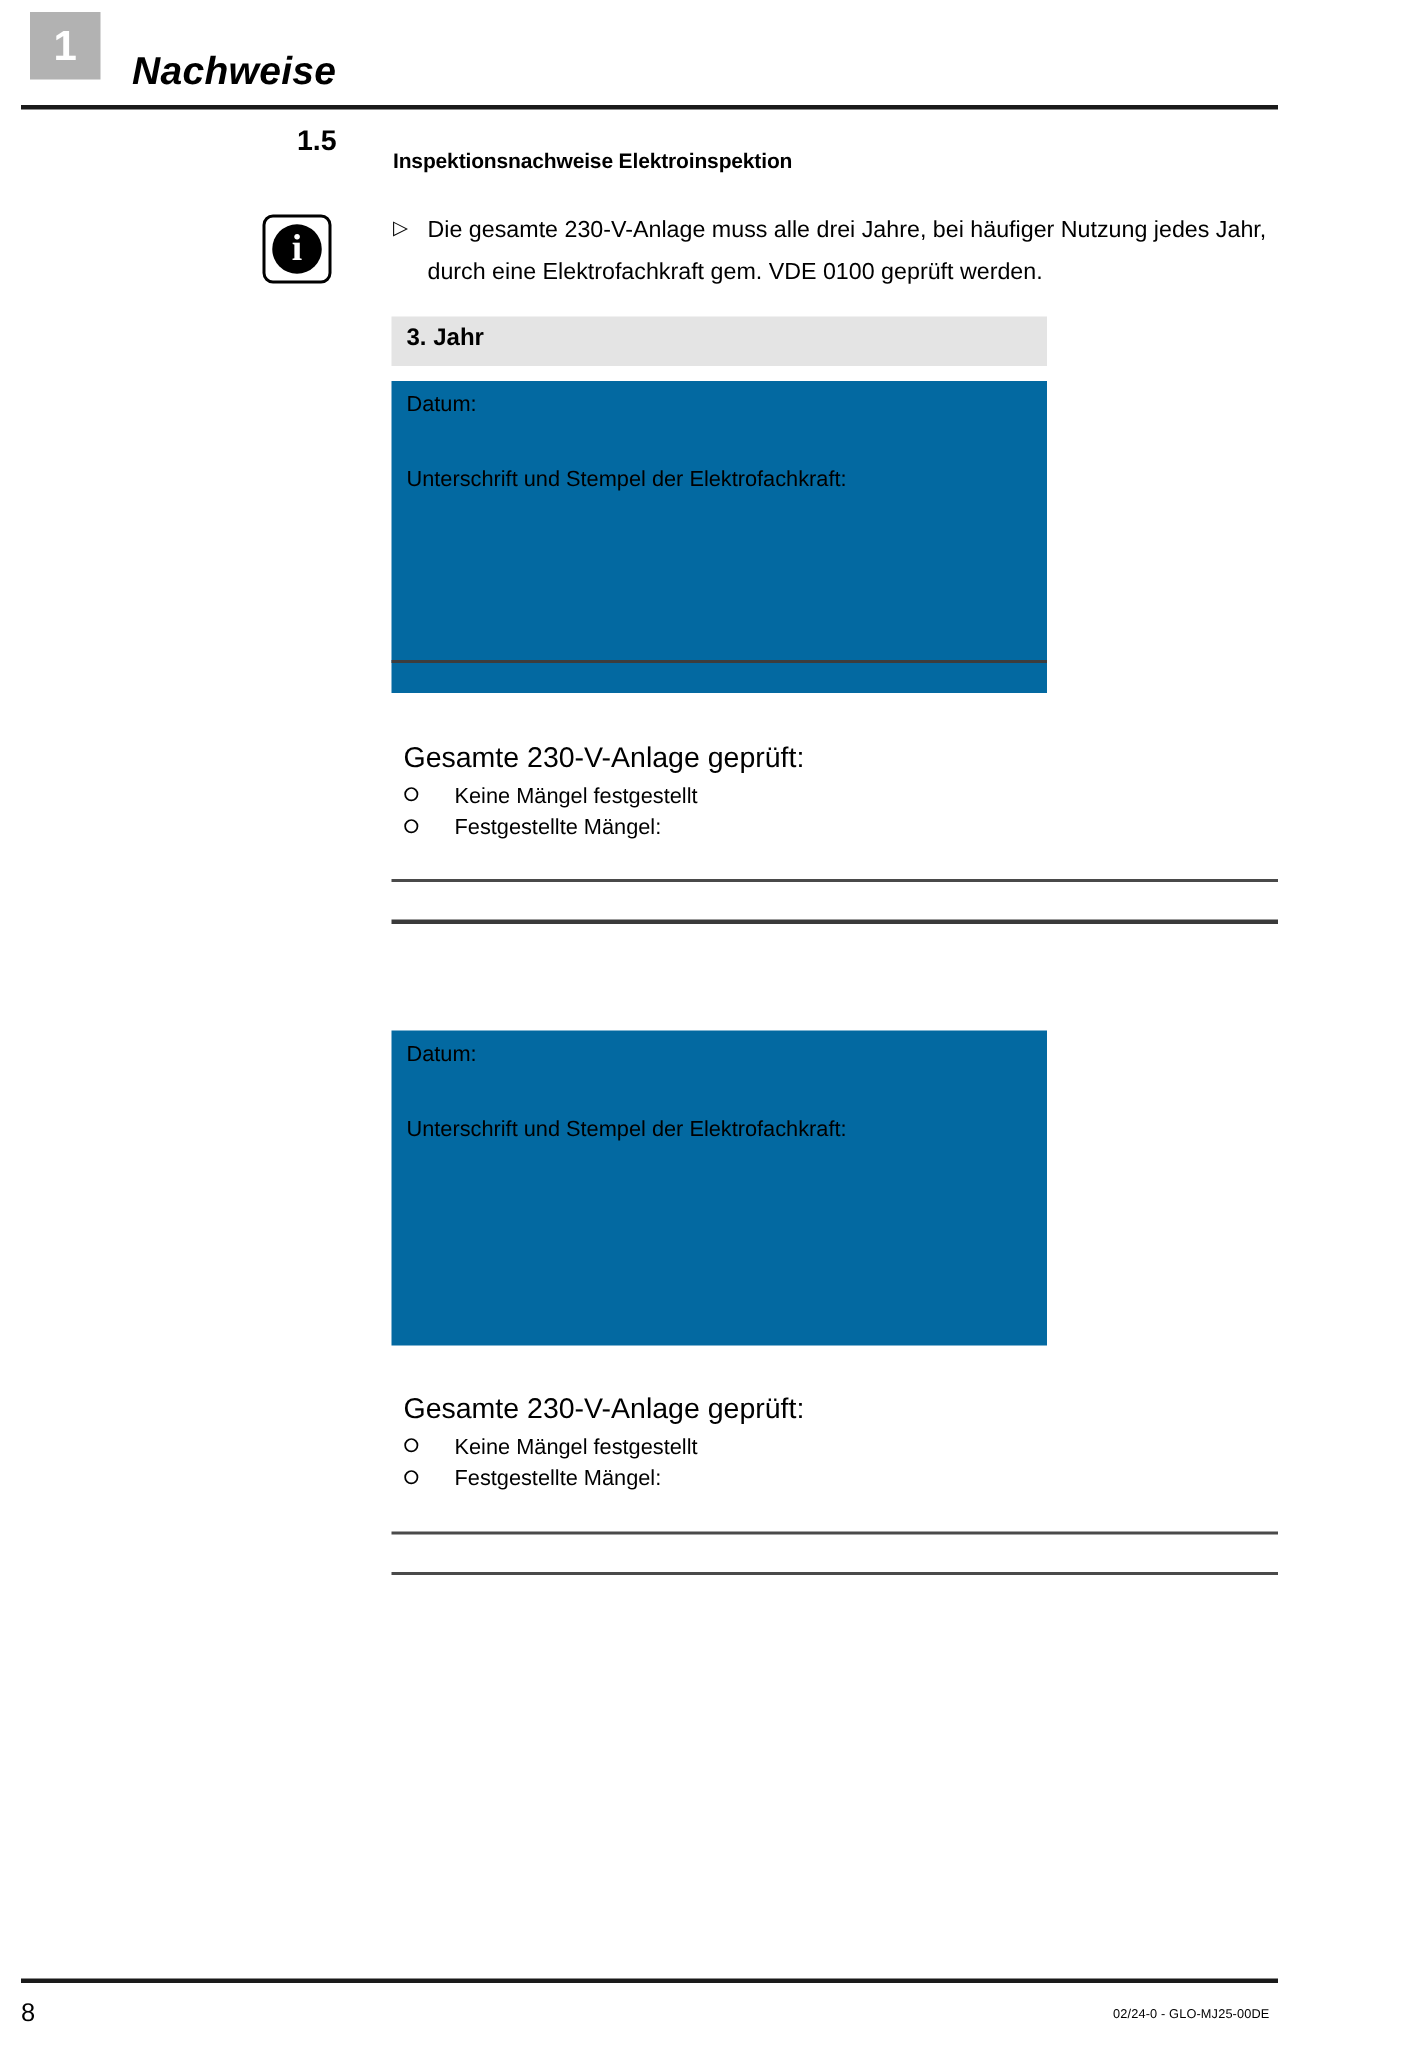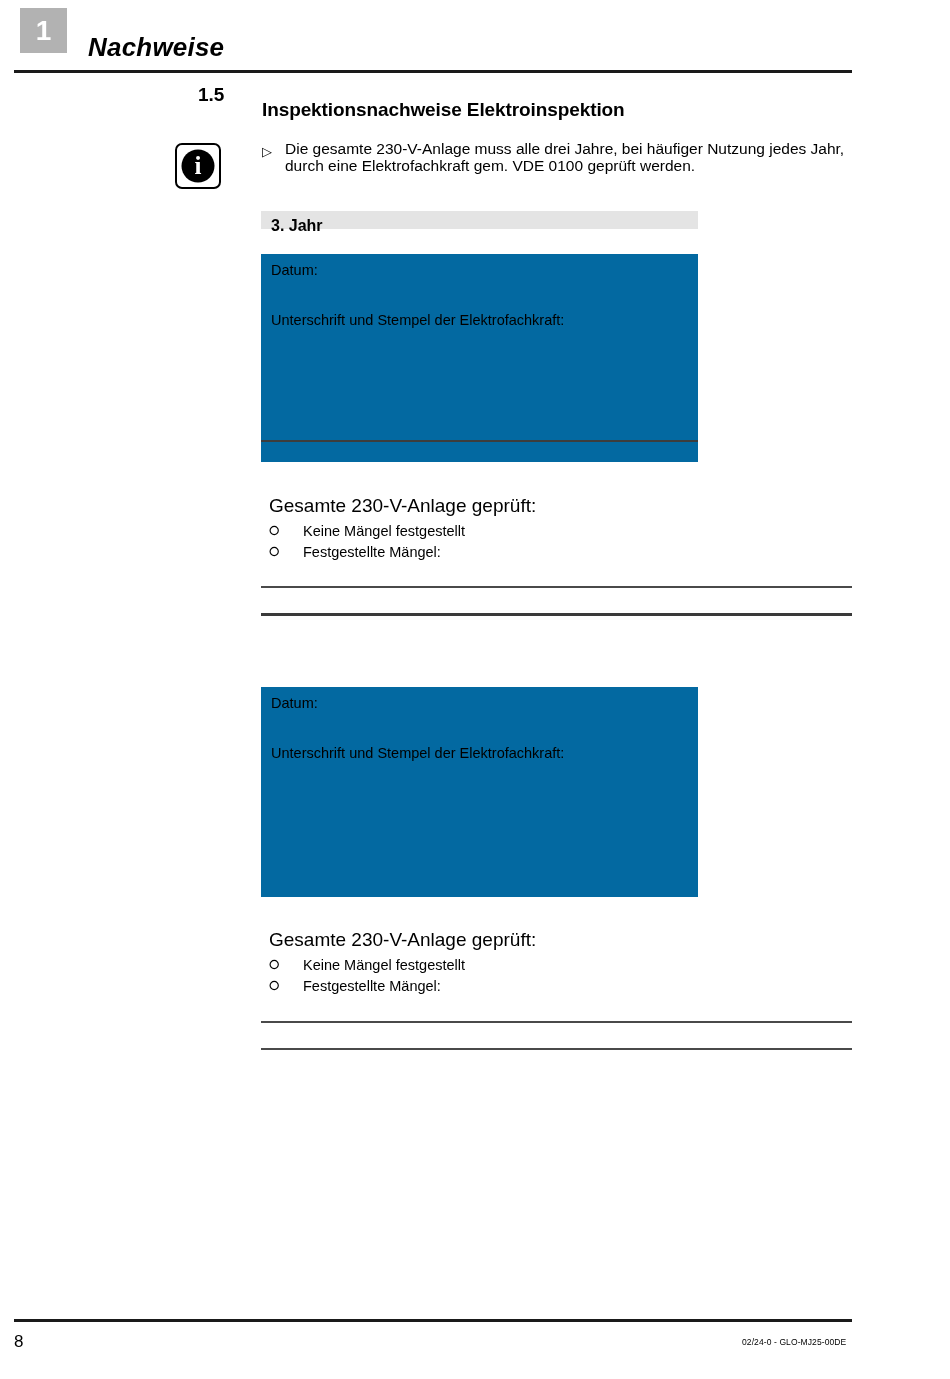--- a/index.html
+++ b/index.html
@@ -56,21 +56,21 @@
     position: absolute;
     left: 198px;
     top: 84px;
     font-size: 19px;
     font-weight: bold;
   }
   .section-title {
     position: absolute;
     left: 262px;
     top: 99px;
-    font-size: 19px;
+    font-size: 14px;
     font-weight: bold;
     letter-spacing: -0.1px;
   }
 
   
   .info-icon {
     position: absolute;
     left: 175px;
     top: 143px;
     width: 46px;
@@ -108,29 +108,29 @@
     top: 145px;
     font-size: 13px;
     line-height: 13px;
   }
   .note-text {
     position: absolute;
     left: 285px;
     top: 140px;
     width: 580px;
     font-size: 15.5px;
-    line-height: 17px;
+    line-height: 28px;
   }
 
   
   .year-header {
     position: absolute;
     left: 261px;
     width: 437px;
-    height: 18px;
+    height: 33px;
     background: #e4e4e4;
   }
   .year-header .label {
     position: absolute;
     left: 10px;
     top: 6px;
     font-size: 16px;
     font-weight: bold;
   }
   .form-box {

